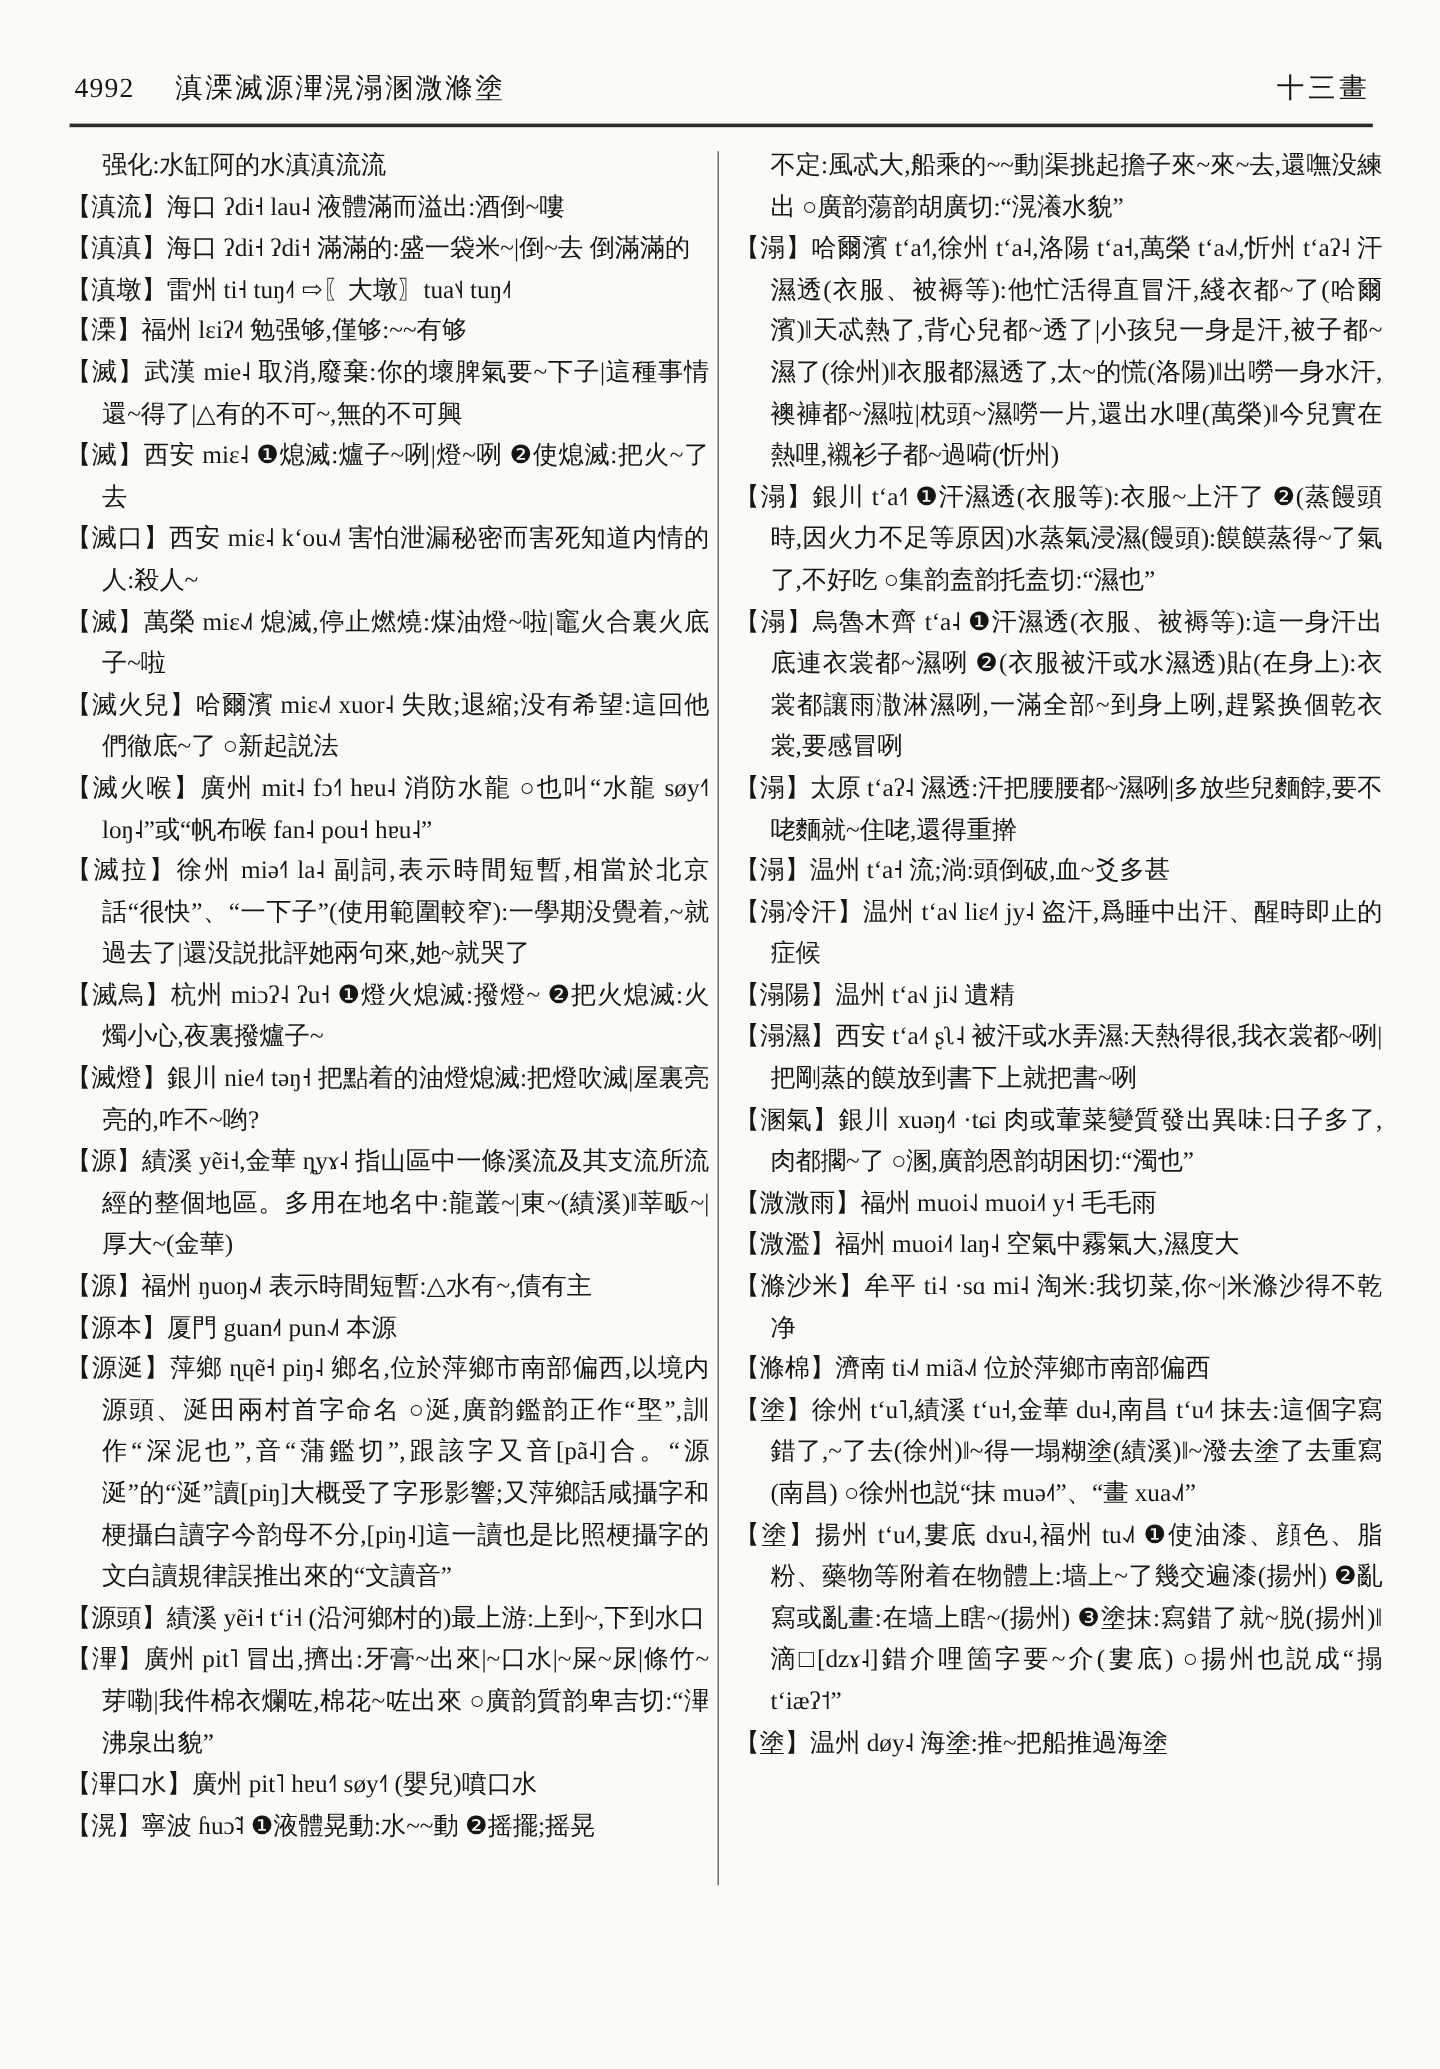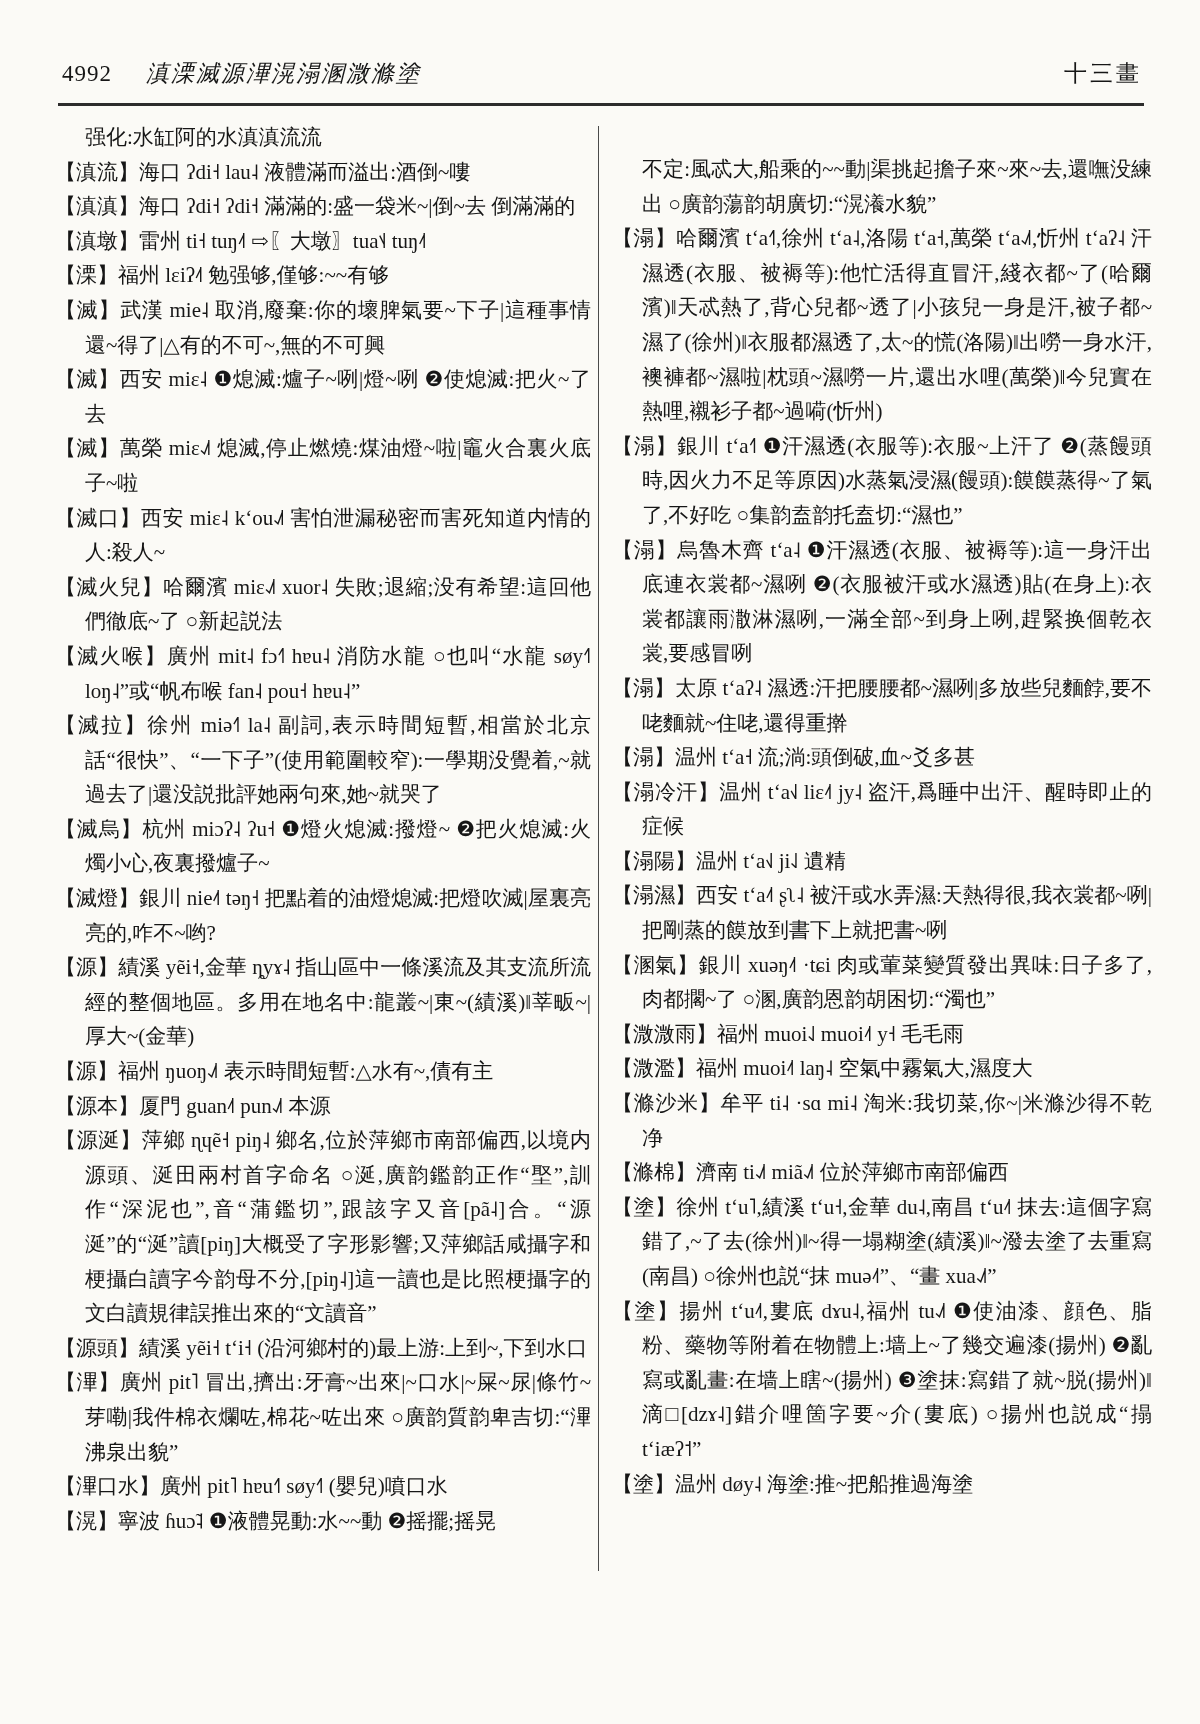--- a/index.html
+++ b/index.html
@@ -11,35 +11,35 @@
     position:relative;
     -webkit-font-smoothing:antialiased;
   }
   .page{position:absolute;inset:0;}
   
   .header{
     position:absolute;left:62px;right:58px;top:58px;height:40px;
     display:flex;align-items:baseline;
   }
   .page-number{font-size:23px;letter-spacing:1px;}
-  .header-chars{font-size:23px;margin-left:34px;letter-spacing:2px;font-style:italic;}
+  .header-chars{font-size:23px;margin-left:34px;letter-spacing:2px;}
   .section-label{font-size:23px;margin-left:auto;letter-spacing:3px;}
   .header-rule{
     position:absolute;left:58px;right:56px;top:103px;height:0;
     border-top:3px solid #2c2c2c;
   }
   
   .textblock{position:absolute;top:120px;left:55px;right:50px;bottom:40px;}
   .column{
     position:absolute;top:0;width:536px;
     font-size:21px;line-height:34.6px;
     text-align:justify;
   }
   .column.left{left:0;}
-  .column.right{left:557px;width:540px;margin-top:32px;}
+  .column.right{left:557px;width:540px;}
   .col-divider{
     position:absolute;left:543px;top:6px;height:1445px;width:0;
     border-left:1.5px solid #4a4a4a;
   }
   .entry{margin:0;padding-left:30px;text-indent:-30px;}
   .entry.continuation{padding-left:30px;text-indent:0;}
   .head{letter-spacing:0px;}
   .body{}
 </style>
 </head>
@@ -80,25 +80,25 @@
 
         <p class="entry">
           <span class="head">【滅】</span><span class="body">武漢 mie˨ 取消,廢棄:你的壞脾氣要~下子|這種事情還~得了|△有的不可~,無的不可興</span>
         </p>
 
         <p class="entry">
           <span class="head">【滅】</span><span class="body">西安 miɛ˨ ❶熄滅:爐子~咧|燈~咧 ❷使熄滅:把火~了去</span>
         </p>
 
         <p class="entry">
+          <span class="head">【滅口】</span><span class="body">西安 miɛ˨ kʻou˨˩˦ 害怕泄漏秘密而害死知道内情的人:殺人~</span>
+        </p>
+
+        <p class="entry">
           <span class="head">【滅】</span><span class="body">萬榮 miɛ˨˩˦ 熄滅,停止燃燒:煤油燈~啦|竈火合裏火底子~啦</span>
-        </p>
-
-        <p class="entry">
-          <span class="head">【滅口】</span><span class="body">西安 miɛ˨ kʻou˨˩˦ 害怕泄漏秘密而害死知道内情的人:殺人~</span>
         </p>
 
         <p class="entry">
           <span class="head">【滅火兒】</span><span class="body">哈爾濱 miɛ˨˩˦ xuor˨ 失敗;退縮;没有希望:這回他們徹底~了 ○新起説法</span>
         </p>
 
         <p class="entry">
           <span class="head">【滅火喉】</span><span class="body">廣州 mit˨ fɔ˧˥ hɐu˨ 消防水龍 ○也叫“水龍 søy˧˥ loŋ˨”或“帆布喉 fan˨ pou˧ hɐu˨”</span>
         </p>
 

